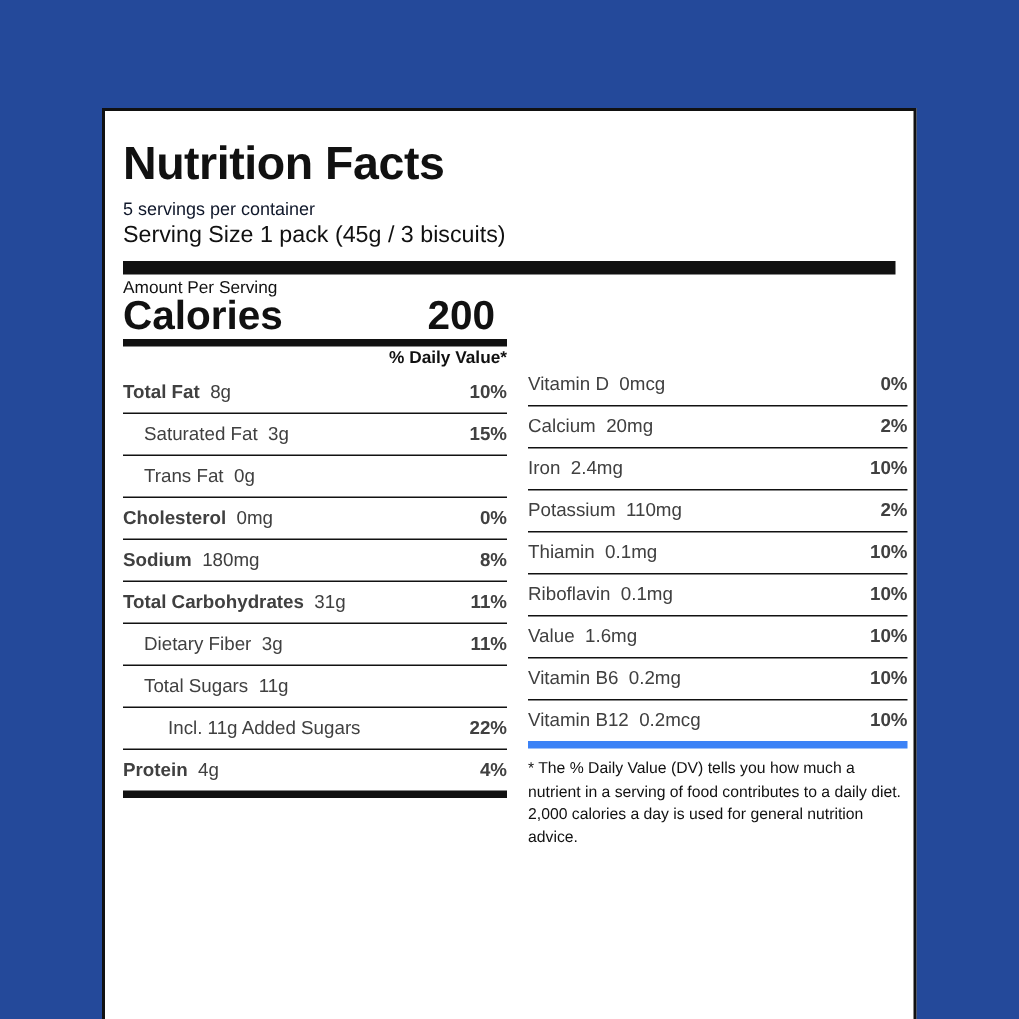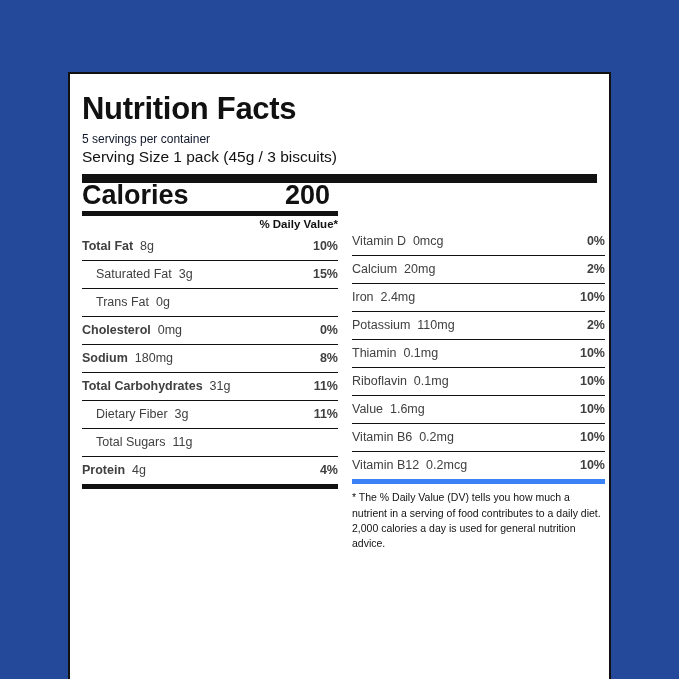--- a/index.html
+++ b/index.html
@@ -148,20 +148,21 @@
 
 <div class="panel">
   <div class="inner">
 
     <div class="title">Nutrition Facts</div>
     <div class="servings">5 servings per container</div>
     <div class="serving-size">Serving Size 1 pack (45g / 3 biscuits)</div>
 
     <div class="rule-thick"></div>
 
+    <div class="amount-per">Amount Per Serving</div>
 
     <div class="cal-row">
       <span class="cal-label">Calories</span>
       <span class="cal-value">200</span>
     </div>
 
     <div class="columns">
 
       <div class="col-left">
         <div class="rule-med"></div>
@@ -192,20 +193,24 @@
               <div class="dv">11%</div>
             </div>
             <div class="nrow indent1">
               <div class="nm"><span>Dietary Fiber</span><span class="val">&nbsp; 3g</span></div>
               <div class="dv">11%</div>
             </div>
             <div class="nrow indent1">
               <div class="nm"><span>Total Sugars</span><span class="val">&nbsp; 11g</span></div>
               <div class="dv"></div>
             </div>
+            <div class="nrow indent2">
+              <div class="nm"><span>Incl. 11g Added Sugars</span></div>
+              <div class="dv">22%</div>
+            </div>
             <div class="nrow">
               <div class="nm"><b>Protein</b><span class="val">&nbsp; 4g</span></div>
               <div class="dv">4%</div>
             </div>
             <div class="rule-bottom-left"></div>
           </div>
       </div>
 
       <div class="col-gap"></div>
 

